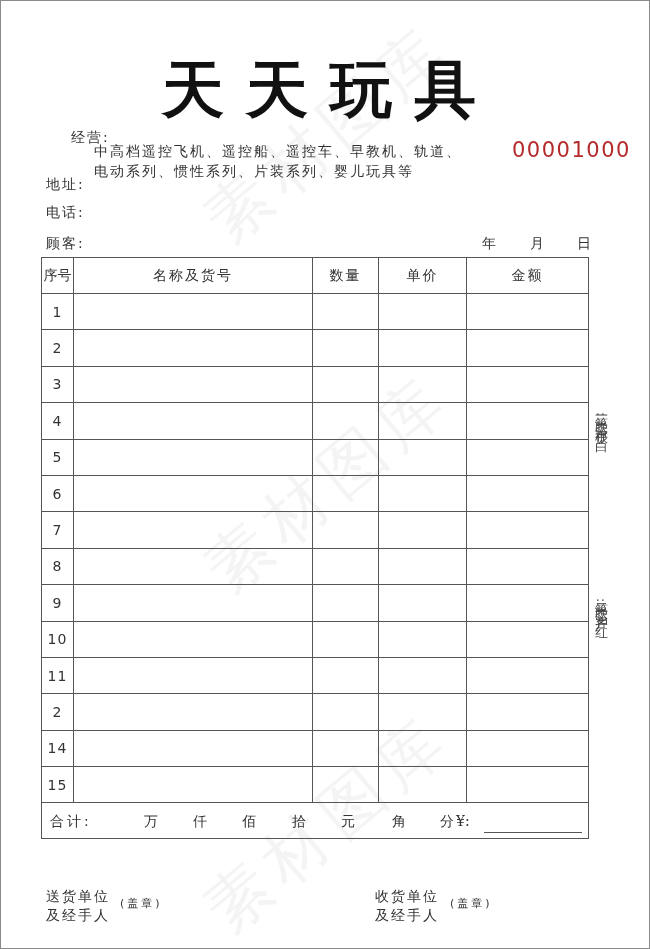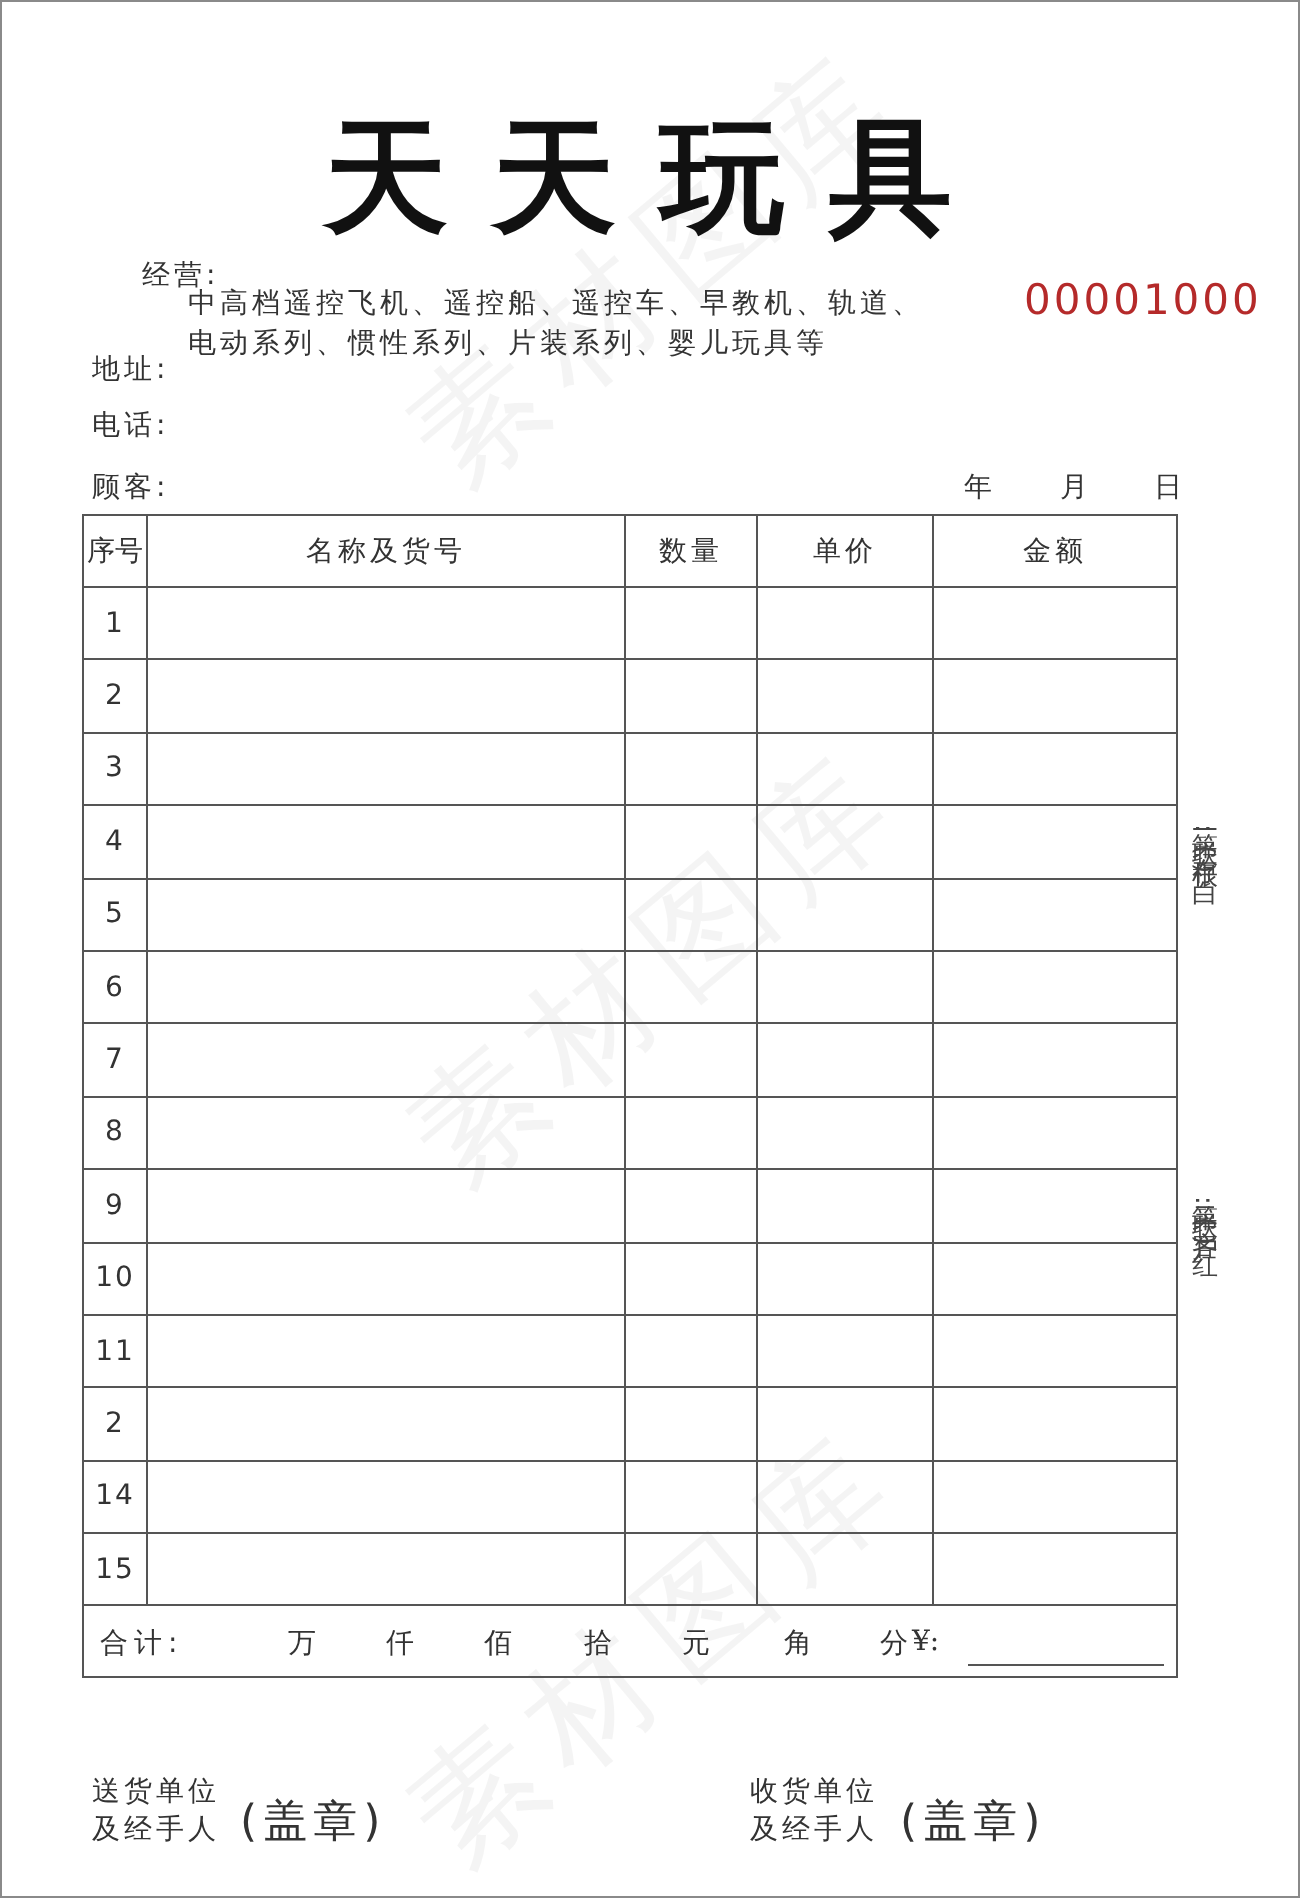--- a/index.html
+++ b/index.html
@@ -22,21 +22,21 @@
   }
   table.grid th { height: 36px; letter-spacing: 2px; }
   table.grid td { height: 36.4px; }
   table.grid td.num { font-size: 14px; letter-spacing: 1px; }
   .total-row td { text-align: left !important; height: 36px !important; }
   .total-line { position: relative; height: 34px; }
   .total-line span { position: absolute; top: 9px; font-size: 14px; color: #333; }
   .underline { position: absolute; left: 442px; top: 28px; width: 98px; border-bottom: 1px solid #555; }
   .side { position: absolute; left: 593px; width: 16px; font-size: 13px; color: #444; line-height: 16px; text-align: center; writing-mode: vertical-rl; letter-spacing: 2px; }
   .sig { position: absolute; font-size: 14px; color: #333; line-height: 19px; letter-spacing: 2px; }
-  .seal { position: absolute; font-size: 22px; color: #333; letter-spacing: 3px; }
+  .seal { position: absolute; font-size: 11px; color: #333; letter-spacing: 3px; }
   .watermark { position: absolute; font-size: 64px; color: rgba(0,0,0,0.045); transform: rotate(-40deg); white-space: nowrap; pointer-events: none; letter-spacing: 10px; }
 </style>
 </head>
 <body>
 
 <div class="frame"></div>
 
 <div class="watermark" style="left:180px; top:90px;">素材图库</div>
 <div class="watermark" style="left:180px; top:440px;">素材图库</div>
 <div class="watermark" style="left:180px; top:780px;">素材图库</div>

